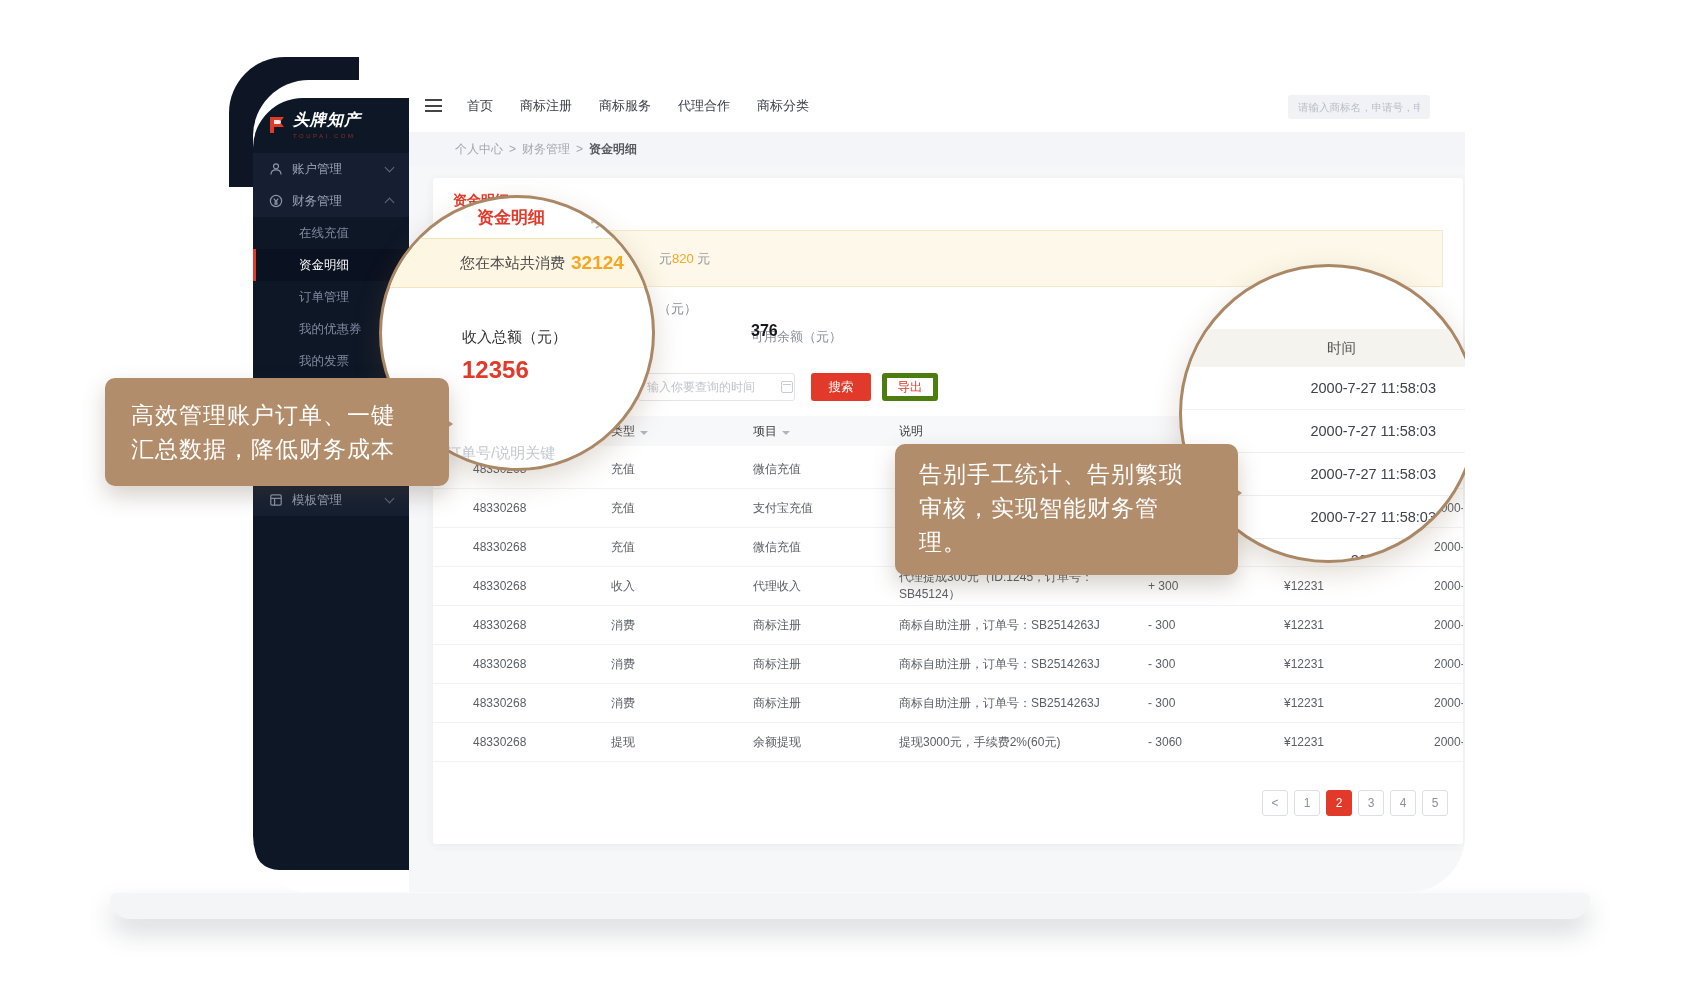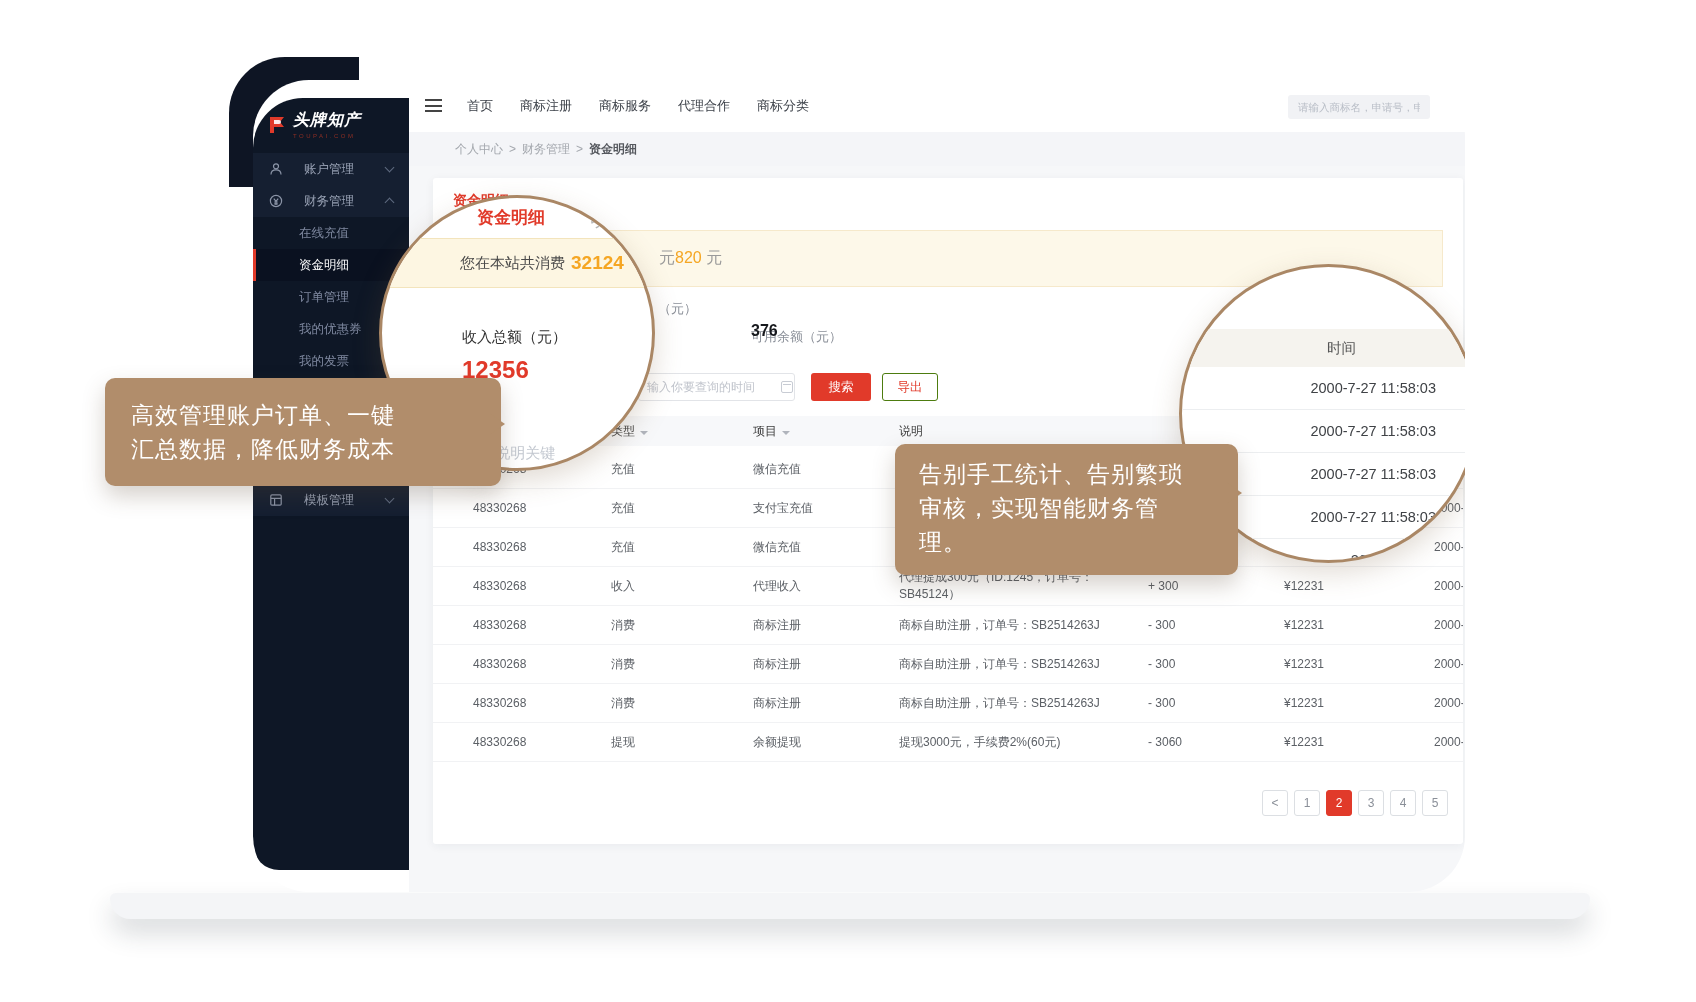--- a/index.html
+++ b/index.html
@@ -16,21 +16,21 @@
     background:#ffffff; border-radius:56px; overflow:hidden; }
 
   
   .sidebar { position:absolute; left:0; top:18px; width:156px; height:772px;
     background:#0e1726; border-radius:50px 0 0 26px; }
   .logo { position:absolute; left:14px; top:12px; display:flex; align-items:center; gap:6px; }
   .logo-name { color:#fff; font-size:16px; font-weight:bold; font-style:italic; letter-spacing:1px; }
   .logo-sub { color:#8f2f24; font-size:6px; letter-spacing:2.5px; margin-top:2px; }
   .menu { position:absolute; left:0; top:55px; width:156px; }
   .side-item { position:relative; height:32px; display:flex; align-items:center; color:#97a0b3; font-size:12.5px; }
-  .side-item.group { background:#151f31; padding-left:16px; gap:21px; }
+  .side-item.group { background:#151f31; padding-left:16px; gap:9px; }
   .side-item.sub { padding-left:46px; color:#7f89a0; }
   .side-item.active { background:#0a1120; color:#fff; }
   .side-item.active::before { content:""; position:absolute; left:0; top:0; width:3px; height:100%; background:#e13a2a; }
   .spacer { height:107px; }
   .chev { position:absolute; right:16px; width:7px; height:7px;
     border-right:1.5px solid #5f6b80; border-bottom:1.5px solid #5f6b80; }
   .chev.down { transform:rotate(45deg); top:11px; }
   .chev.up { transform:rotate(-135deg); top:14px; }
   .sicon { width:14px; height:14px; flex:0 0 14px; }
 
@@ -53,37 +53,37 @@
   .content-bg { position:absolute; left:156px; top:86px; width:1056px; height:726px; background:#f6f7f9; }
   .card { position:absolute; left:180px; top:98px; width:1030px; height:666px; background:#fff;
     border-radius:3px; box-shadow:0 2px 10px rgba(31,45,61,.06); overflow:hidden; }
   .card-tab { position:absolute; left:20px; top:14px; font-size:14px; color:#e13a2a; font-weight:bold; }
   .card-tab-line { position:absolute; left:14px; top:40px; width:64px; height:3px; background:#e13a2a; }
 
   .banner { position:absolute; left:20px; top:52px; width:990px; height:57px; background:#fdf8e9;
     border:1px solid #f6e9cb; display:flex; align-items:center; padding-left:20px; }
   .banner-label { font-size:12px; color:#555; }
   .banner-amount { font-size:13px; color:#f5a623; font-weight:bold; margin:0 4px; }
-  .banner-small { position:absolute; left:205px; font-size:16px; color:#9a9a9a; }
+  .banner-small { position:absolute; left:205px; font-size:13px; color:#9a9a9a; }
   .banner-small b { color:#f5a623; font-weight:normal; }
 
   .stat-label { position:absolute; font-size:13px; color:#8a8f98; }
   .stat-value { position:absolute; font-size:16px; color:#17191d; font-weight:bold; }
   .stat-value.red { color:#e13a2a; }
 
   .f-input { position:absolute; height:28px; border:1px solid #e2e4e8; border-radius:3px;
     font-size:12px; padding:0 8px; color:#666; background:#fff; }
   .f-input::placeholder { color:#c0c4cc; }
   .cal-icon { position:absolute; left:348px; top:203px; width:12px; height:12px;
     border:1px solid #c8ccd4; border-radius:2px; }
   .cal-icon::before { content:""; position:absolute; left:1px; right:1px; top:2px; height:1px; background:#c8ccd4; }
   .btn { position:absolute; top:195px; height:28px; border-radius:3px; font-size:12.5px;
     display:flex; align-items:center; justify-content:center; cursor:pointer; }
   .btn-search { left:378px; width:60px; background:#e13a2a; color:#fff; }
-  .btn-export { left:449px; width:56px; background:#fff; color:#e13a2a; border:1px solid #4d7c0f; }
+  .btn-export { left:449px; width:56px; background:#fff; color:#e13a2a; border:5px solid #4d7c0f; }
 
   
   .thead { position:absolute; left:0; top:238px; width:1030px; height:30px; background:#f7f8fa;
     display:grid; grid-template-columns:138px 142px 146px 249px 100px 112px 1fr;
     padding-left:40px; align-items:center; font-size:12px; color:#404040; }
   .caret { display:inline-block; width:0; height:0; border-left:4px solid transparent;
     border-right:4px solid transparent; border-top:4px solid #b0b4bc; margin-left:5px; }
   .tbody { position:absolute; left:0; top:272px; width:1030px; }
   .trow { display:grid; grid-template-columns:138px 142px 146px 249px 100px 112px 1fr;
     padding-left:40px; align-items:center; height:39px; border-bottom:1px solid #f1f2f4;
@@ -113,21 +113,21 @@
   .mg-keyword { position:absolute; left:64px; top:246px; font-size:15px; color:#c3c8d0; white-space:nowrap; }
   .mg-time-head { position:absolute; left:0; top:62px; width:299px; height:38px; background:#f5f3ee;
     display:flex; align-items:center; justify-content:center; padding-left:20px; font-size:14.5px; color:#555; }
   .mg-times { position:absolute; left:0; top:100px; width:299px; }
   .mg-time-row { height:43px; display:flex; align-items:center; justify-content:flex-end;
     padding-right:45px; font-size:14.5px; color:#3f4246; border-bottom:1px solid #eceef0; }
 
   
   .tooltip { position:absolute; background:#b18d6b; border-radius:10px; color:#fff;
     box-shadow:0 10px 22px rgba(90,70,50,.25); letter-spacing:1px; }
-  .tooltip-left { left:105px; top:378px; width:396px; height:108px; padding:20px 0 0 26px; }
+  .tooltip-left { left:105px; top:378px; width:344px; height:108px; padding:20px 0 0 26px; }
   .tooltip-right { left:895px; top:444px; width:343px; height:131px; padding:13px 13px 0 24px; }
   .tip-line { font-size:23px; line-height:34px; }
   .tip-arrow { position:absolute; right:-15px; width:0; height:0;
     border:11px solid transparent; border-left:16px solid #b18d6b; }
   .tooltip-left .tip-arrow { top:35px; }
   .tooltip-right .tip-arrow { top:38px; }
 </style>
 </head>
 <body>
 

